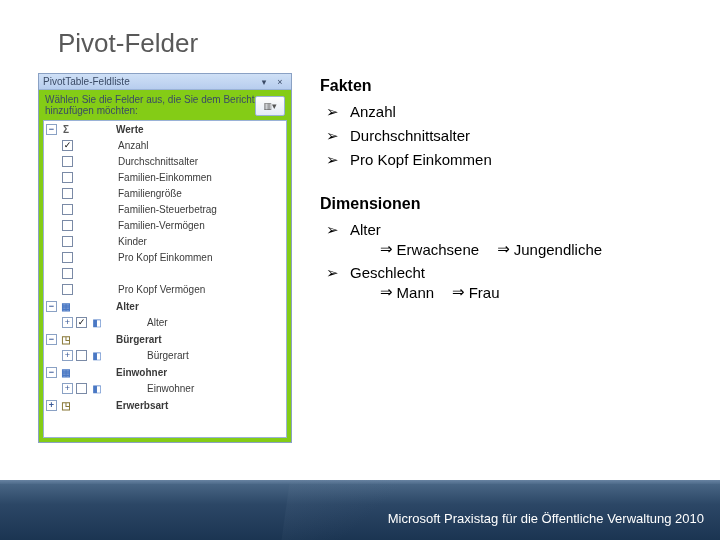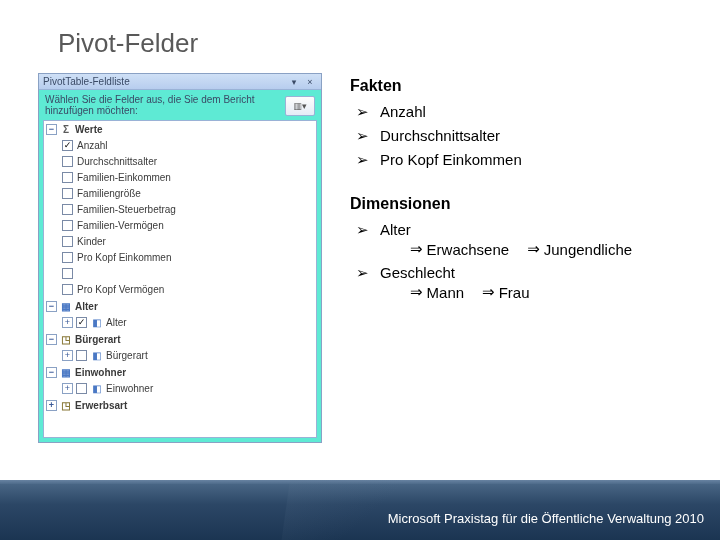--- a/index.html
+++ b/index.html
@@ -1,36 +1,36 @@
 <!DOCTYPE html>
 <html><head>
 <meta charset="utf-8">
 <style>
   * { box-sizing: border-box; margin: 0; padding: 0; }
   html, body { width: 720px; height: 540px; font-family: Arial, sans-serif; background: #fff; position: relative; overflow: hidden; }
   .slide-title { font-size: 26px; color: #595959; padding: 28px 0 8px 38px; font-weight: normal; margin-left: 20px; }
   .content-row { display: flex; gap: 28px; padding: 6px 0 0 38px; }
   
-  .panel { width: 284px; border: 1px solid #8aa1c4; background: #5eead4; font-family: Tahoma, sans-serif; font-size: 10px; color: #333; }
+  .panel { width: 254px; border: 1px solid #8aa1c4; background: #84cc16; font-family: Tahoma, sans-serif; font-size: 10px; color: #333; }
   .panel-header { height: 16px; background: linear-gradient(#cfe0f6,#b7cdee); border-bottom: 1px solid #9ab2d6; display: flex; align-items: center; padding: 0 4px; }
   .panel-header .title { flex: 1; color: #3a4a66; font-size: 10px; white-space: nowrap; overflow: hidden; }
   .hdr-btn { width: 14px; height: 12px; margin-left: 2px; display: flex; align-items: center; justify-content: center; color: #3a4a66; font-size: 9px; }
   .instruction-row { display: flex; align-items: flex-start; padding: 4px 6px 2px 6px; justify-content: flex-end; }
   .instruction-row .txt { flex: 1; color: #3a4a66; line-height: 1.1; }
   .tool-btn { width: 30px; height: 20px; border: 1px solid #9ab2d6; background: linear-gradient(#fdfdfd,#e5ecf6); border-radius: 2px; display: flex; align-items: center; justify-content: center; font-size: 9px; color: #555; margin-top:2px;}
   .list-area { margin: 2px 4px 4px 4px; background: #fff; border: 1px solid #9ab2d6; height: 318px; overflow: hidden; padding-bottom:2px;}
   .group { padding: 1px 0; }
   .group-header { display: flex; align-items: center; height: 15px; padding-left: 2px; font-weight: bold; color: #000; }
   .toggle { width: 11px; height: 11px; border: 1px solid #8aa1c4; background: #fff; margin-right: 3px; display: flex; align-items: center; justify-content: center; font-size: 9px; line-height: 1; color: #3a5a99; }
   .icon-glyph { display:inline-block; width:12px; text-align:center; margin-right:3px; }
   .item { display:flex; align-items:center; height:16px; padding-left: 18px; }
   .item.lvl2 { padding-left: 34px; }
   .chk { width:11px; height:11px; border:1px solid #7a8aa6; background:#fff; margin-right:4px; display:flex; align-items:center; justify-content:center; font-size:9px; color:#000; line-height:1;}
   .chk.checked::after { content:"✓"; font-size:9px; }
-  .item-label { color:#3a3a3a; white-space:nowrap; overflow:hidden; text-overflow:ellipsis; flex:1; }
+  .item-label { color:#3a3a3a; white-space:nowrap; overflow:hidden; text-overflow:ellipsis; flex:1;margin-left:41px; }
   .sigma { color:#5a5a5a; font-weight:bold; }
   .dim-icon { color:#4a78c4; }
   .cube-icon { color:#8a7a3a; }
   
   .right-col { flex: 1; padding-top: 4px; }
   .sec-heading { font-size: 16px; font-weight: bold; color:#000; margin-bottom: 8px; }
   .bullets { margin: 0 0 26px 6px; }
   .bullet { display:flex; align-items:flex-start; font-size:15px; color:#000; margin-bottom:6px; }
   .bullet .marker { font-family: "Arial"; color:#000; margin-right:10px; min-width:14px; }
   .sub-line { margin-left: 30px; font-size:15px; color:#000; margin-top:2px; display:flex; gap:18px; flex-wrap:wrap;}

